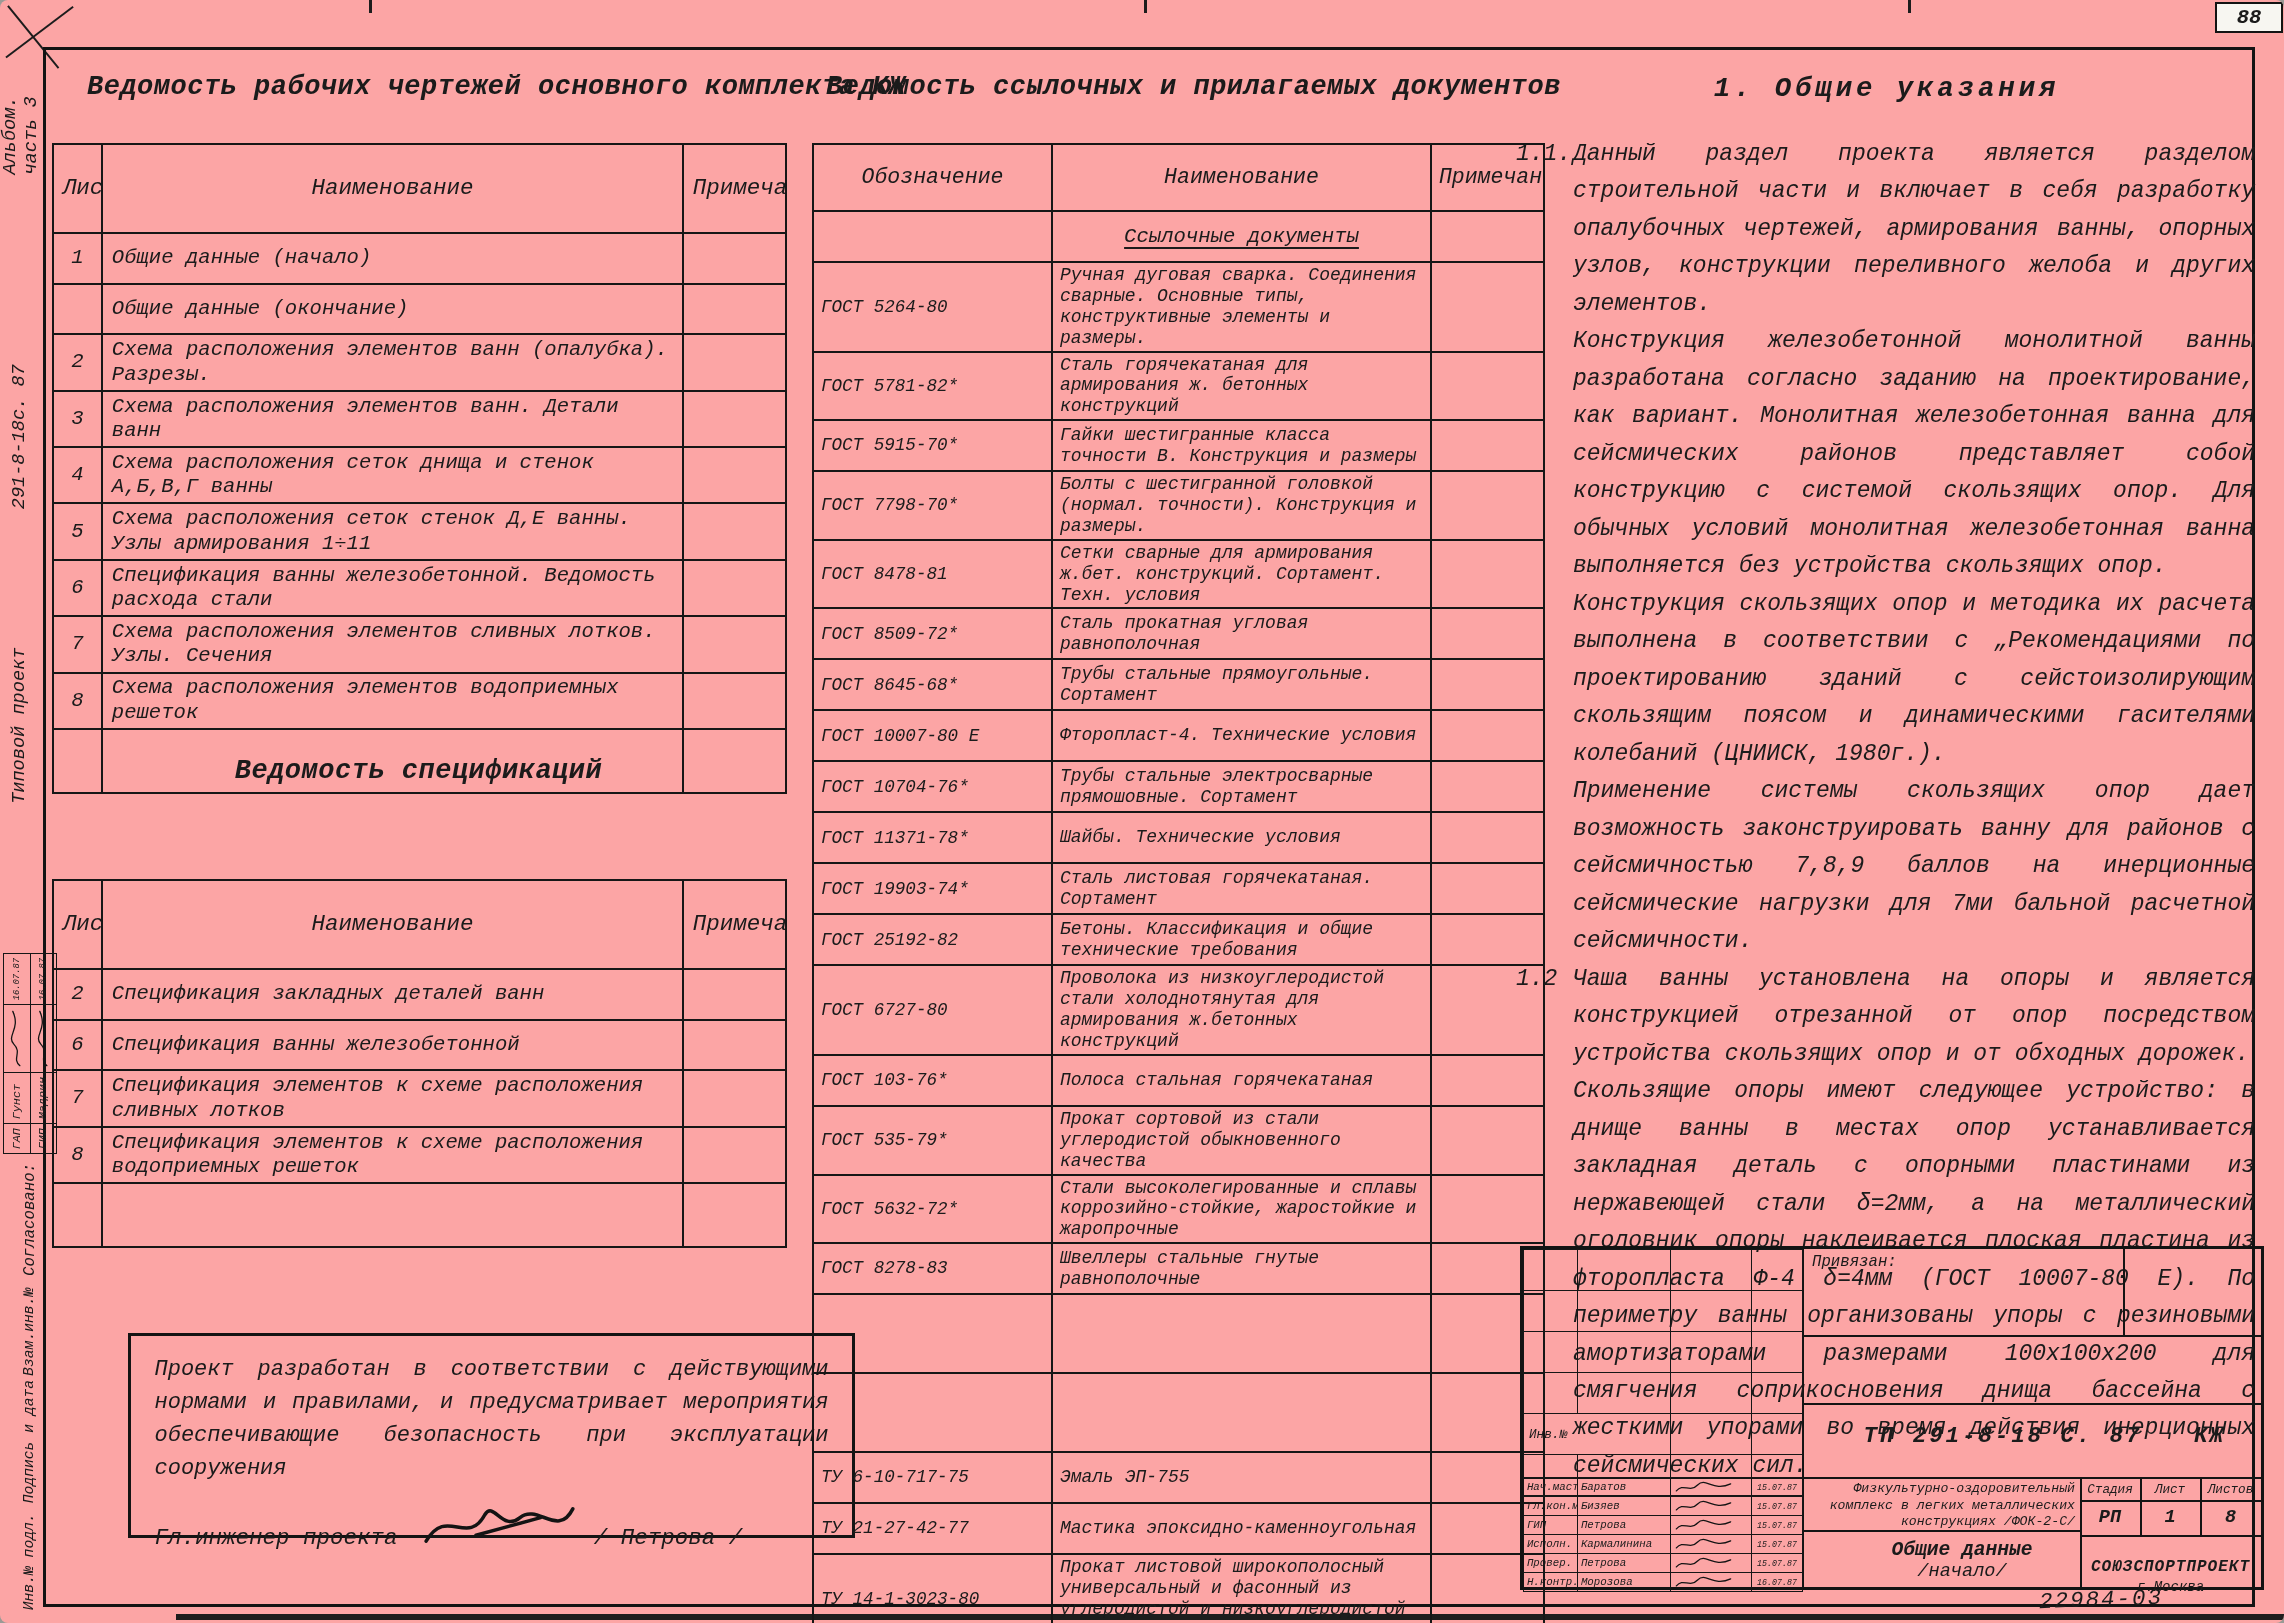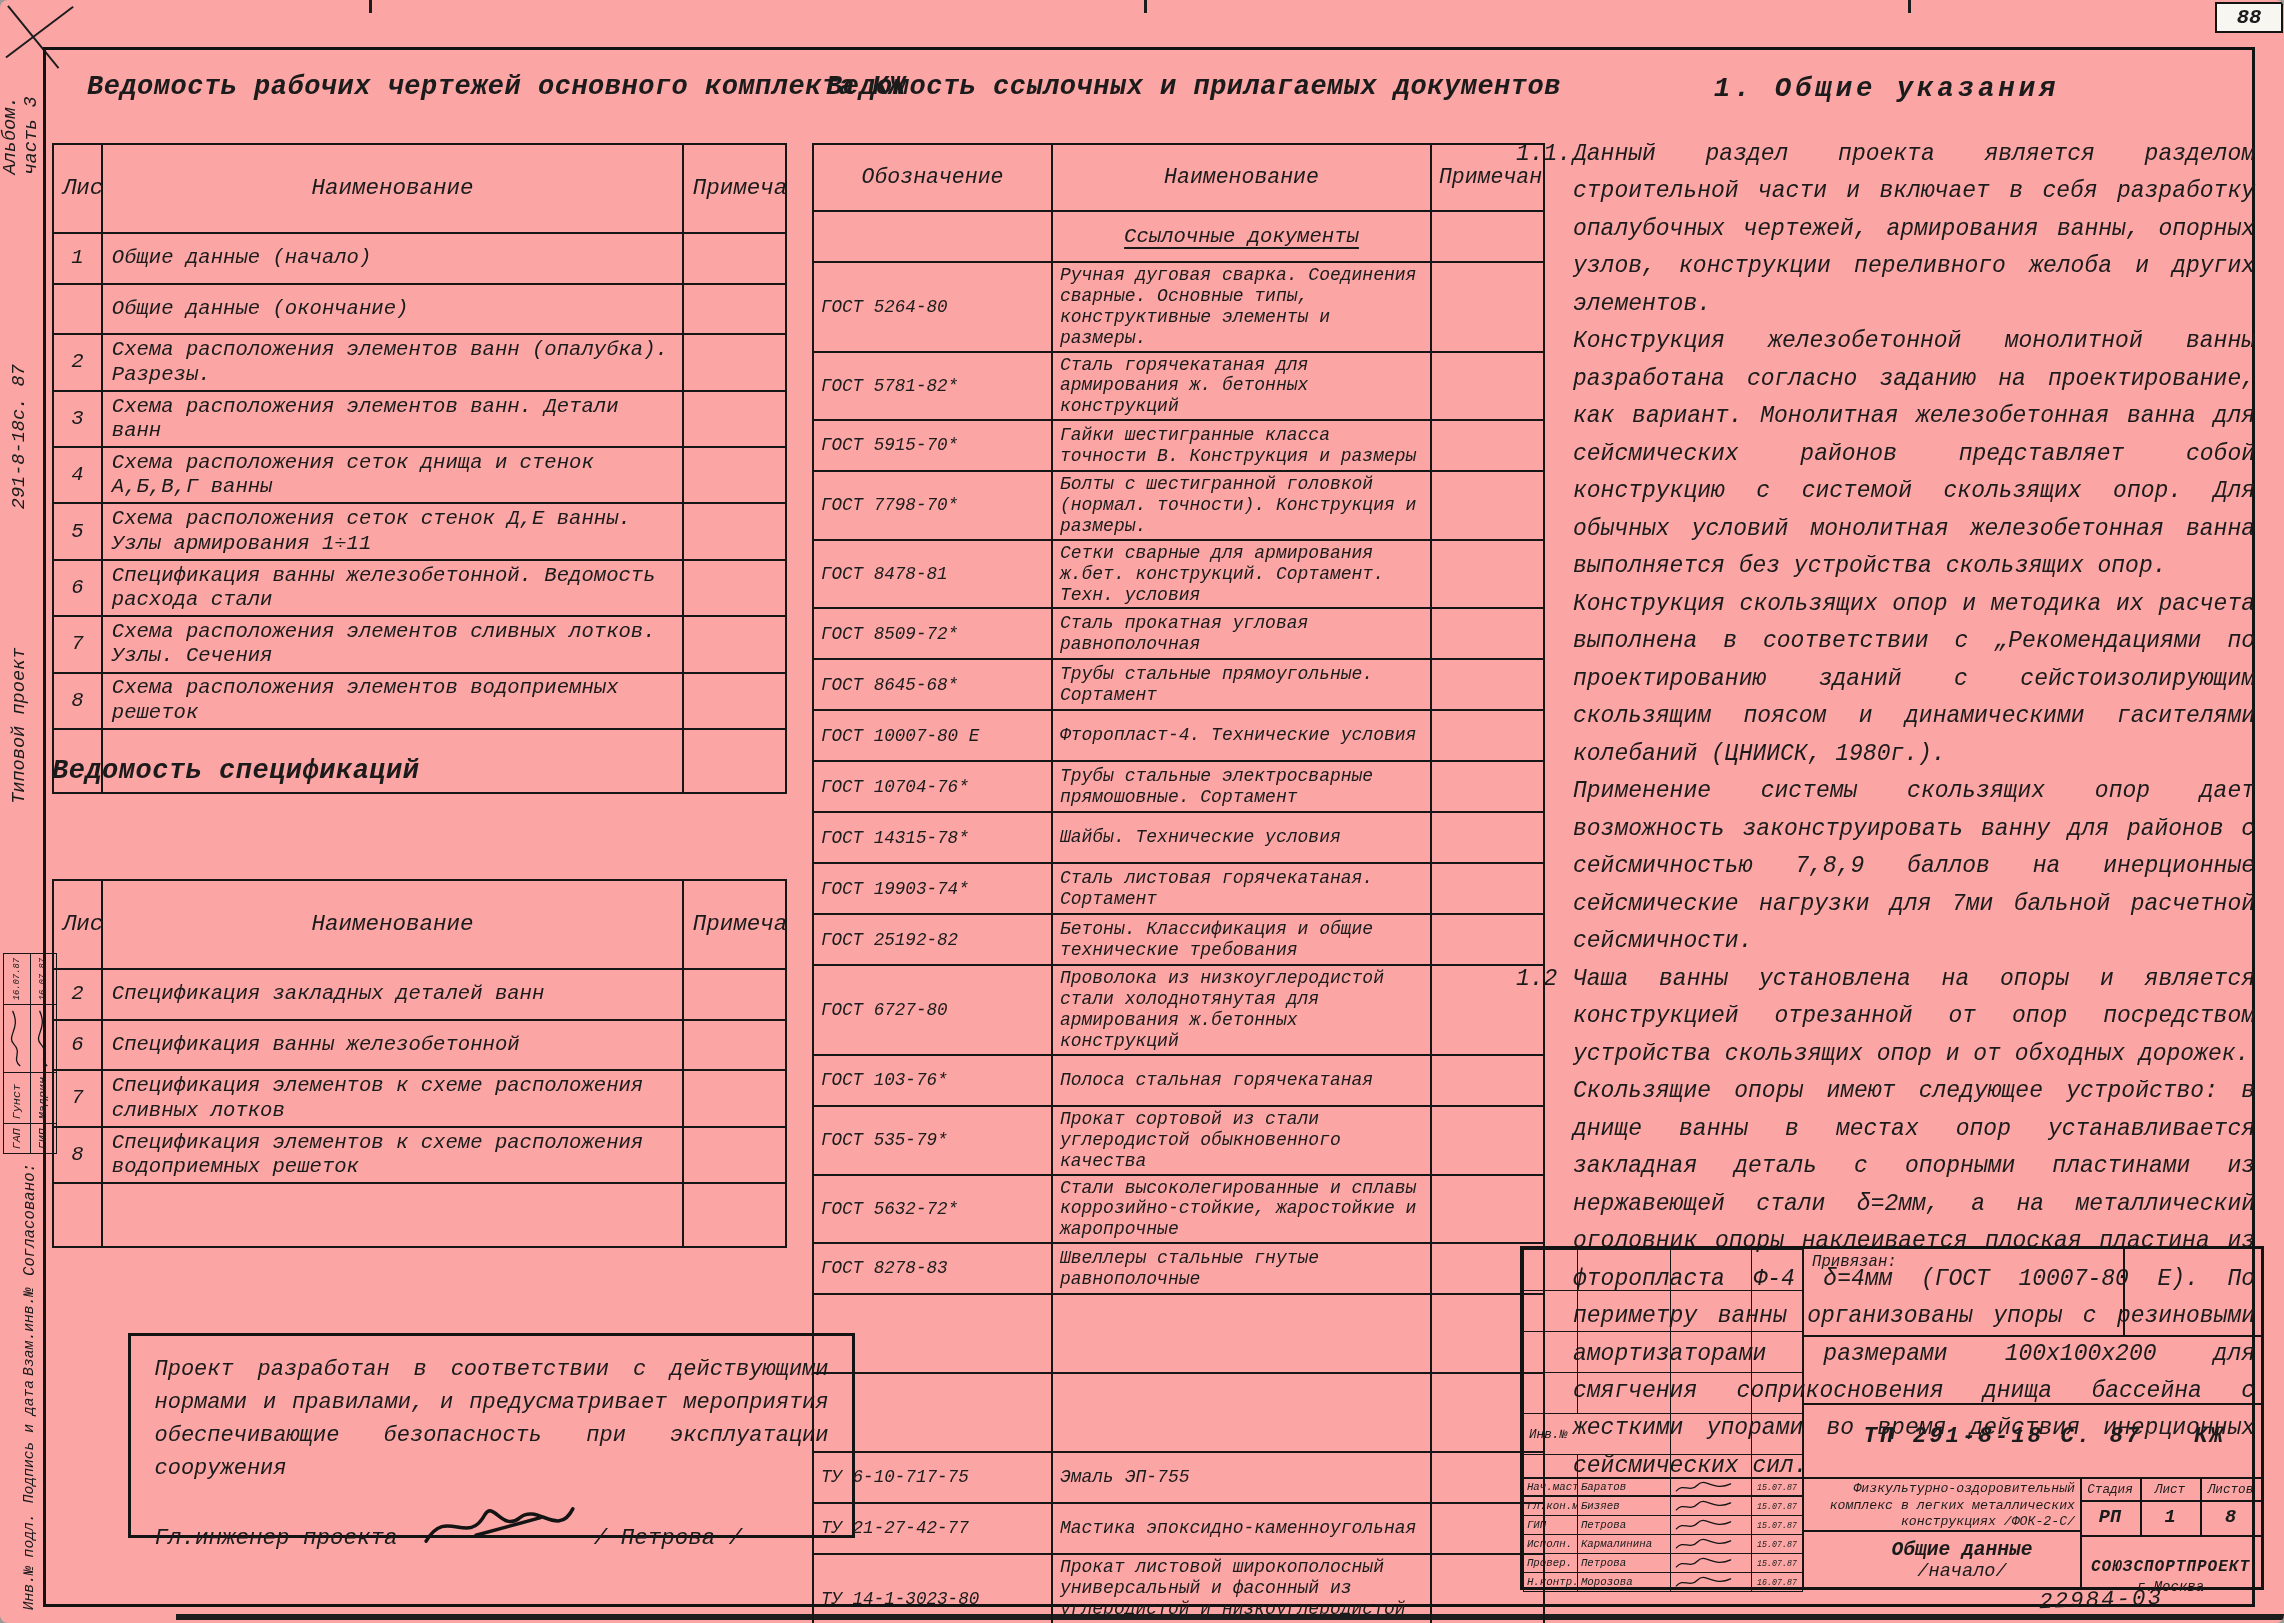--- a/index.html
+++ b/index.html
@@ -187,21 +187,21 @@
           </tr>
           <tr class="empty-row">
             <td class="c-list"></td>
             <td class="c-name"></td>
             <td class="c-note"></td>
           </tr>
         </tbody>
     </table>
   </div>
 
-  <div class="abs big-title" style="left:52px;top:756px;width:733px;"><span>Ведомость спецификаций</span></div>
+  <div class="abs big-title" style="left:52px;top:756px;width:733px;text-align:center;"><span>Ведомость спецификаций</span></div>
 
   <div class="abs" style="left:52px;top:879px;width:733px;">
     <table class="sheet-table">
       <colgroup>
           <col style="width:49px">
           <col style="width:581px">
           <col style="width:103px">
         </colgroup>
       <thead>
         <tr>
@@ -312,21 +312,21 @@
             <td class="c-code">ГОСТ 10007-80 Е</td>
             <td class="c-name">Фторопласт-4. Технические условия</td>
             <td class="c-note"></td>
           </tr>
           <tr>
             <td class="c-code">ГОСТ 10704-76*</td>
             <td class="c-name">Трубы стальные электросварные прямошовные. Сортамент</td>
             <td class="c-note"></td>
           </tr>
           <tr>
-            <td class="c-code">ГОСТ 14315-78*</td>
+            <td class="c-code">ГОСТ 11371-78*</td>
             <td class="c-name">Шайбы. Технические условия</td>
             <td class="c-note"></td>
           </tr>
           <tr>
             <td class="c-code">ГОСТ 19903-74*</td>
             <td class="c-name">Сталь листовая горячекатаная. Сортамент</td>
             <td class="c-note"></td>
           </tr>
           <tr>
             <td class="c-code">ГОСТ 25192-82</td>

